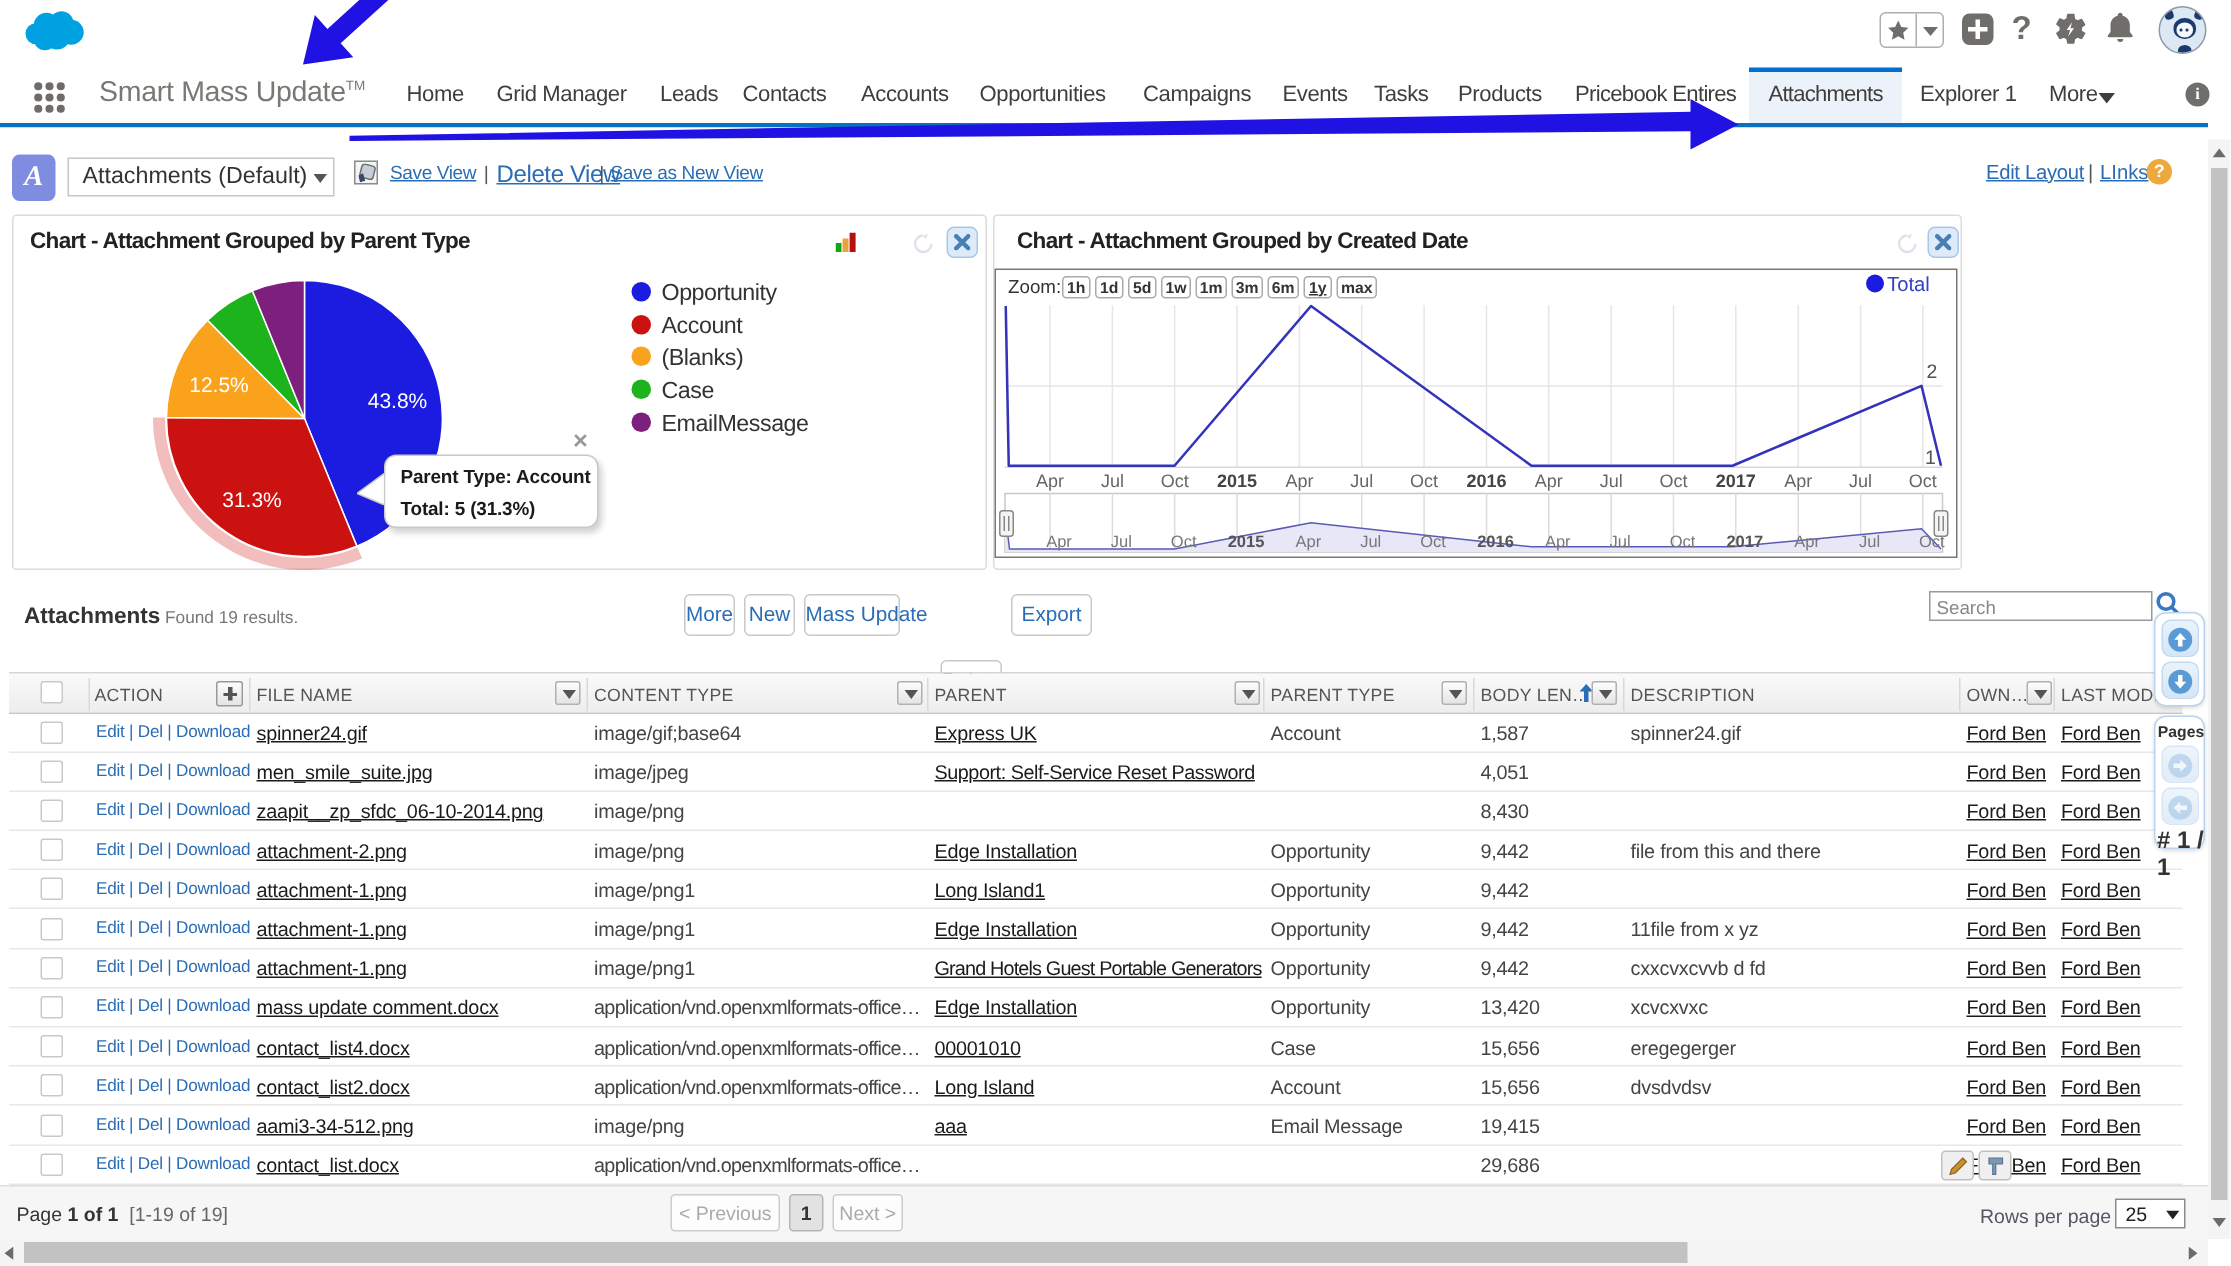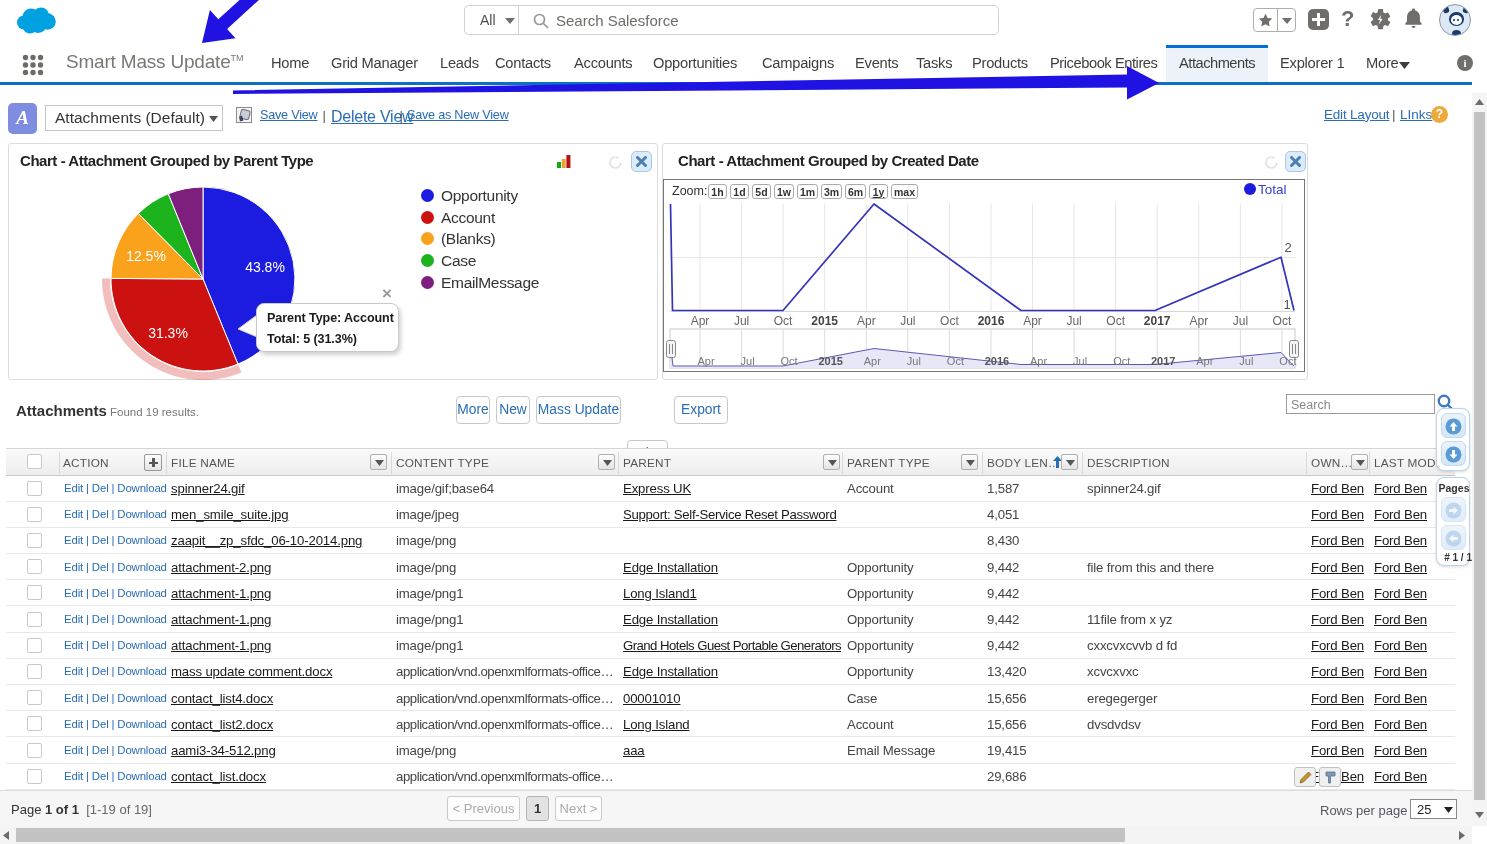--- a/index.html
+++ b/index.html
@@ -27,32 +27,20 @@
   <g fill="#00a1e0">
    <circle cx="17" cy="12" r="8.5"></circle>
    <circle cx="27" cy="10.5" r="8"></circle>
    <circle cx="33.5" cy="16.5" r="8.3"></circle>
    <circle cx="24" cy="19" r="9"></circle>
    <circle cx="10" cy="17.5" r="7"></circle>
    <circle cx="16" cy="21" r="7.5"></circle>
   </g>
  </svg>
 
- <div class="abs" style="left:464px;top:5px;width:535px;height:30px;border:1px solid #d4d2d0;border-radius:5px;background:#fff;">
-   <span class="abs" style="left:15px;top:6px;font-size:14px;color:#514f4d;">All</span>
-   <svg class="abs" style="left:40px;top:12px;" width="10" height="6">
-        <path d="M0 0 L10 0 L5 6 Z" fill="#706e6b"></path>
-      </svg>
-   <div class="abs" style="left:53px;top:0;width:1px;height:28px;background:#d4d2d0;"></div>
-   <svg class="abs" style="left:68px;top:7px;" width="16" height="16" viewBox="0 0 16 16">
-        <circle cx="6.5" cy="6.5" r="5" fill="none" stroke="#9b9894" stroke-width="1.7"></circle>
-        <line x1="10.5" y1="10.5" x2="15" y2="15" stroke="#9b9894" stroke-width="1.7"></line>
-      </svg>
-   <span class="abs" style="left:91px;top:6px;font-size:15px;color:#6e6b68;">Search Salesforce</span>
- </div>
 
  <div class="abs" style="left:1253px;top:8px;width:43px;height:24px;border:1px solid #b0adab;border-radius:4px;">
    <svg class="abs" style="left:4px;top:4px;" width="15" height="15" viewBox="0 0 24 24">
         <path fill="#706e6b" d="M12 1l3.3 6.9 7.5 1-5.5 5.2 1.4 7.4L12 17.9l-6.7 3.6 1.4-7.4L1.2 8.9l7.5-1z"></path>
       </svg>
    <div class="abs" style="left:23px;top:0;width:1px;height:22px;background:#b0adab;"></div>
    <svg class="abs" style="left:28px;top:9px;" width="10" height="6">
         <path d="M0 0 L10 0 L5 6 Z" fill="#706e6b"></path>
       </svg>
  </div>
@@ -290,21 +278,21 @@
  <line x1="672.5" y1="344" x2="672.5" y2="354" stroke="#888" stroke-width="1"></line>
  <rect x="1289.5" y="340.5" width="9" height="17" rx="2" fill="#f4f4f4" stroke="#888" stroke-width="1"></rect>
  <line x1="1292.5" y1="344" x2="1292.5" y2="354" stroke="#888" stroke-width="1"></line>
  <line x1="1295.5" y1="344" x2="1295.5" y2="354" stroke="#888" stroke-width="1"></line>
 </svg>
 
 <span class="abs" style="left:16px;top:402px;font-size:15px;font-weight:bold;color:#333;">Attachments</span>
 <span class="abs" style="left:110px;top:406px;font-size:11.5px;color:#777;">Found 19 results.</span>
 <span class="hbtn" style="left:456px;width:34px;">More</span>
 <span class="hbtn" style="left:496px;width:34px;">New</span>
-<span class="hbtn" style="left:536px;width:85px;">Mass Update</span>
+<span class="hbtn" style="left:536px;width:64px;">Mass Update</span>
 <span class="hbtn" style="left:627px;width:41px;margin-top:44px;">Delete</span>
 <span class="hbtn" style="left:674px;width:54px;">Export</span>
 <div class="abs" style="left:1286px;top:394px;width:149px;height:20px;border:1px solid #9a9a9a;background:#fff;">
  <span class="abs" style="left:4px;top:3px;font-size:12.5px;color:#888;">Search</span>
   </div>
 <svg class="abs" style="left:1437px;top:394px;" width="17" height="17" viewBox="0 0 17 17">
     <circle cx="7" cy="7" r="5.2" fill="none" stroke="#3a78c2" stroke-width="2.4"></circle>
     <line x1="11" y1="11" x2="15.5" y2="15.5" stroke="#3a78c2" stroke-width="2.4"></line>
   </svg>
 <div class="abs" style="left:6px;top:448px;width:1449px;height:27.5px;background:linear-gradient(#fafafa,#ededed);border-top:1px solid #d5d5d5;border-bottom:1px solid #c8c8c8;">
@@ -530,21 +518,21 @@
         <circle cx="8.5" cy="8.5" r="8" fill="#8db8e0"></circle>
         <path d="M13 8.5 L8.5 12.5 L8.5 10 L4 10 L4 7 L8.5 7 L8.5 4.5 Z" fill="#fff"></path>
       </svg>
     </div>
  <div class="abs" style="left:3.5px;top:47px;width:25px;height:25px;background:linear-gradient(#eef5fc,#e0ecf8);border:1px solid #d8e6f4;border-radius:6px;">
       <svg class="abs" style="left:3.5px;top:3.5px;" width="17" height="17" opacity="0.45">
         <circle cx="8.5" cy="8.5" r="8" fill="#8db8e0"></circle>
         <path d="M4 8.5 L8.5 4.5 L8.5 7 L13 7 L13 10 L8.5 10 L8.5 12.5 Z" fill="#fff"></path>
       </svg>
     </div>
- <div class="abs" style="left:1px;top:74px;width:34px;text-align:right;font-size:10px;font-weight:bold;color:#333;"># 1 / 1</div>
+ <div class="abs" style="left:1px;top:74px;width:34px;text-align:left;font-size:16px;font-weight:bold;color:#333;"># 1 / 1</div>
 </div>
 
 <div class="abs" style="left:0;top:790px;width:1472px;height:36px;background:#f6f6f6;border-top:1px solid #ddd;">
  <span class="abs" style="left:11px;top:11px;font-size:13px;color:#333;">Page <b>1 of 1</b>&nbsp;&nbsp;<span style="color:#666;">[1-19 of 19]</span></span>
  <span class="abs" style="left:447px;top:5px;width:73px;height:25px;border:1px solid #ccc;border-radius:3px;background:#fdfdfd;color:#aaa;font-size:13px;text-align:center;line-height:24px;">&lt; Previous</span>
  <span class="abs" style="left:526px;top:5px;width:23px;height:25px;border:1px solid #b5b5b5;border-radius:3px;background:#e2e2e2;color:#333;font-size:13px;font-weight:bold;text-align:center;line-height:24px;">1</span>
  <span class="abs" style="left:555px;top:5px;width:47px;height:25px;border:1px solid #ccc;border-radius:3px;background:#fdfdfd;color:#aaa;font-size:13px;text-align:center;line-height:24px;">Next &gt;</span>
  <span class="abs" style="left:1320px;top:12px;font-size:13px;color:#556;">Rows per page</span>
  <div class="abs" style="left:1410px;top:8px;width:47px;height:20px;border:1px solid #8a8a8a;background:#fff;">
    <span class="abs" style="left:6px;top:2px;font-size:13px;color:#222;">25</span>

